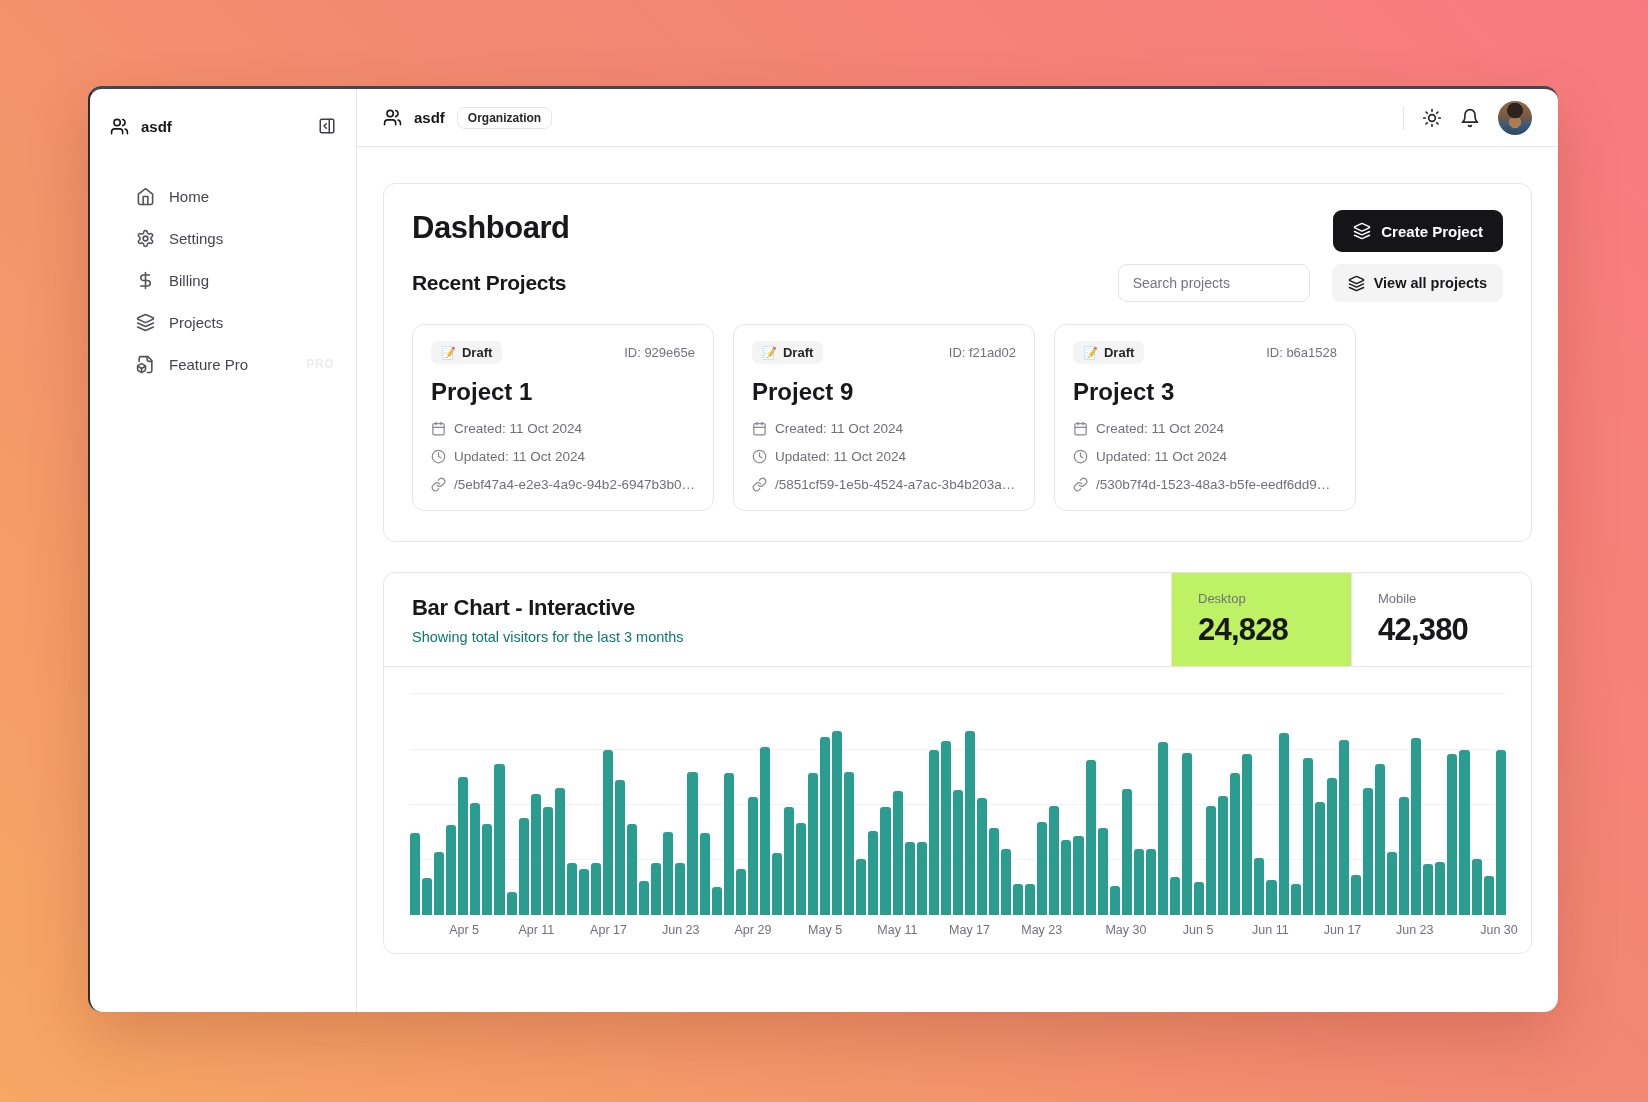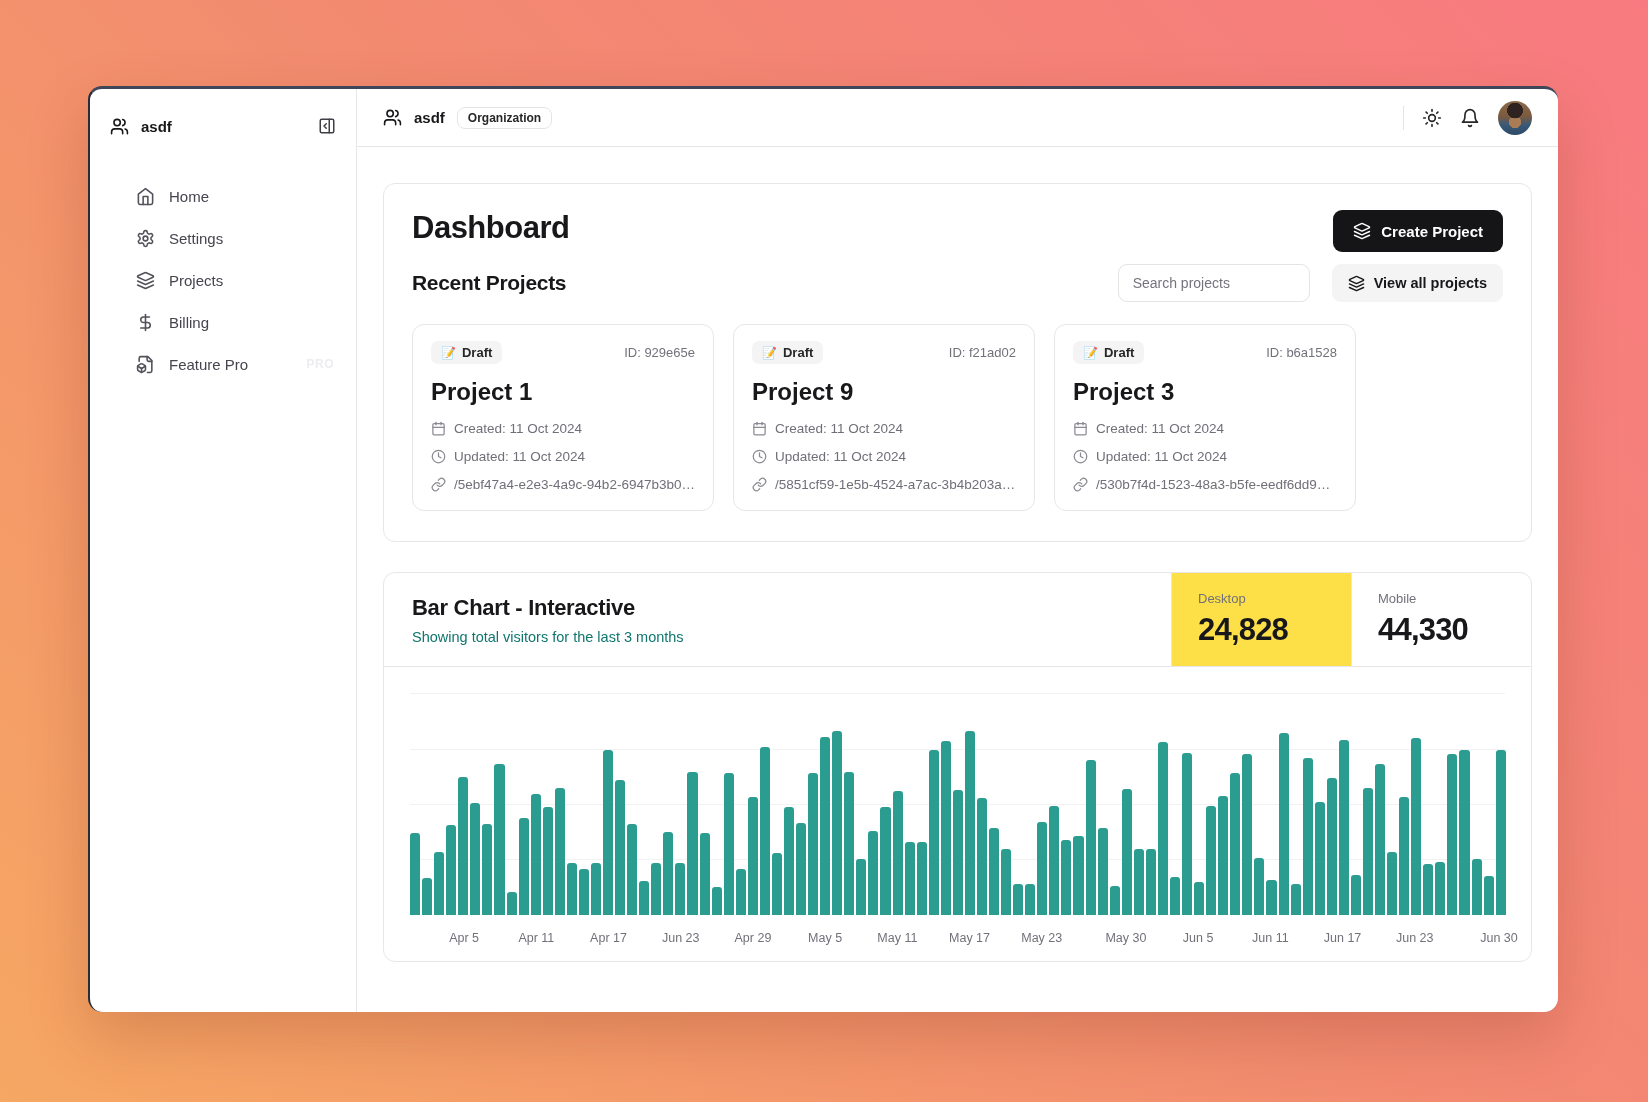--- a/index.html
+++ b/index.html
@@ -77,29 +77,29 @@
   .pc-link { white-space:nowrap; overflow:hidden; text-overflow:ellipsis; }
   .pc-meta .mic { color:#8a8a93; flex:0 0 auto; }
 
   
   .chart-card { margin-top:30px; overflow:hidden; }
   .chart-head { display:flex; border-bottom:1px solid #e7e7ea; }
   .ch-titles { flex:1; padding:22px 28px 20px; }
   .ch-title { font-size:22px; font-weight:800; letter-spacing:-.3px; }
   .ch-sub { font-size:14.5px; color:#0f766e; margin-top:8px; }
   .stat { width:180px; flex:0 0 180px; border-left:1px solid #e7e7ea; padding:18px 26px; cursor:pointer; }
-  .stat.active { background:#fde047; }
+  .stat.active { background:#bef264; }
   .stat-label { font-size:13px; color:#71717a; }
   .stat-value { font-size:31px; font-weight:800; letter-spacing:-.8px; margin-top:6px; }
   .chart-body { padding:16px 26px 12px; }
   .plot-wrap { position:relative; }
   .gridline { position:absolute; left:0; right:0; height:1px; background:#f2f2f4; }
   .plot { position:relative; display:flex; align-items:flex-end; gap:2px; height:232px; }
   .bar { flex:1; background:#2a9d90; border-radius:3px 3px 0 0; min-width:4px; }
-  .x-axis { position:relative; height:26px; margin-top:8px;text-align:center; }
+  .x-axis { position:relative; height:26px; margin-top:0;text-align:center; }
   .x-tick { position:absolute; top:8px; transform:translateX(-50%); font-size:12.5px; color:#71717a; white-space:nowrap; }
 </style>
 </head>
 <body>
 
 <div class="window">
 
   <aside class="sidebar">
     <div class="sb-head">
       <span>
@@ -134,35 +134,35 @@
           <svg class="ic" width="19" height="19" viewBox="0 0 24 24">
               <path d="M12.22 2h-.44a2 2 0 0 0-2 2v.18a2 2 0 0 1-1 1.73l-.43.25a2 2 0 0 1-2 0l-.15-.08a2 2 0 0 0-2.73.73l-.22.38a2 2 0 0 0 .73 2.73l.15.1a2 2 0 0 1 1 1.72v.51a2 2 0 0 1-1 1.74l-.15.09a2 2 0 0 0-.73 2.73l.22.38a2 2 0 0 0 2.73.73l.15-.08a2 2 0 0 1 2 0l.43.25a2 2 0 0 1 1 1.73V20a2 2 0 0 0 2 2h.44a2 2 0 0 0 2-2v-.18a2 2 0 0 1 1-1.73l.43-.25a2 2 0 0 1 2 0l.15.08a2 2 0 0 0 2.73-.73l.22-.39a2 2 0 0 0-.73-2.73l-.15-.08a2 2 0 0 1-1-1.74v-.5a2 2 0 0 1 1-1.74l.15-.09a2 2 0 0 0 .73-2.73l-.22-.38a2 2 0 0 0-2.73-.73l-.15.08a2 2 0 0 1-2 0l-.43-.25a2 2 0 0 1-1-1.73V4a2 2 0 0 0-2-2z"></path>
               <circle cx="12" cy="12" r="3"></circle>
             </svg>
         </span>
         <span class="lbl">Settings</span>
       </div>
       <div class="nav-item">
         <span class="nic">
           <svg class="ic" width="19" height="19" viewBox="0 0 24 24">
+              <path d="M12 2v20"></path>
+              <path d="M17 5H9.5a3.5 3.5 0 0 0 0 7h5a3.5 3.5 0 0 1 0 7H6"></path>
+            </svg>
+        </span>
+        <span class="lbl">Billing</span>
+      </div>
+      <div class="nav-item">
+        <span class="nic">
+          <svg class="ic" width="19" height="19" viewBox="0 0 24 24">
               <path d="M12.83 2.18a2 2 0 0 0-1.66 0L2.6 6.08a1 1 0 0 0 0 1.83l8.58 3.91a2 2 0 0 0 1.66 0l8.58-3.9a1 1 0 0 0 0-1.83Z"></path>
               <path d="m22 17.65-9.17 4.16a2 2 0 0 1-1.66 0L2 17.65"></path>
               <path d="m22 12.65-9.17 4.16a2 2 0 0 1-1.66 0L2 12.65"></path>
             </svg>
         </span>
         <span class="lbl">Projects</span>
-      </div>
-      <div class="nav-item">
-        <span class="nic">
-          <svg class="ic" width="19" height="19" viewBox="0 0 24 24">
-              <path d="M12 2v20"></path>
-              <path d="M17 5H9.5a3.5 3.5 0 0 0 0 7h5a3.5 3.5 0 0 1 0 7H6"></path>
-            </svg>
-        </span>
-        <span class="lbl">Billing</span>
       </div>
       <div class="nav-item">
         <span class="nic">
           <svg class="ic" width="19" height="19" viewBox="0 0 24 24">
               <path d="M14.5 22H18a2 2 0 0 0 2-2V7l-5-5H6a2 2 0 0 0-2 2v4"></path>
               <path d="M14 2v4a2 2 0 0 0 2 2h4"></path>
               <path d="M2.97 13.12c-.6.36-.97 1.02-.97 1.74v3.28c0 .72.37 1.38.97 1.74l3 1.83c.63.39 1.43.39 2.06 0l3-1.83c.6-.36.97-1.02.97-1.74v-3.28c0-.72-.37-1.38-.97-1.74l-3-1.83a1.97 1.97 0 0 0-2.06 0l-3 1.83Z"></path>
               <path d="m7 17-4.74-2.85"></path>
               <path d="m7 17 4.74-2.85"></path>
               <path d="M7 17v5"></path>
@@ -378,21 +378,21 @@
           <div class="ch-titles">
             <div class="ch-title">Bar Chart - Interactive</div>
             <div class="ch-sub">Showing total visitors for the last 3 months</div>
           </div>
           <div class="stat active">
             <div class="stat-label">Desktop</div>
             <div class="stat-value">24,828</div>
           </div>
           <div class="stat">
             <div class="stat-label">Mobile</div>
-            <div class="stat-value">44,330</div>
+            <div class="stat-value">42,380</div>
           </div>
         </div>
         <div class="chart-body">
           <div class="plot-wrap">
             <div class="gridline" style="bottom:55px"></div>
             <div class="gridline" style="bottom:110px"></div>
             <div class="gridline" style="bottom:165px"></div>
             <div class="gridline" style="bottom:221px"></div>
             <div class="plot">
                 <div class="bar" style="height: 82px; background: rgb(42, 157, 144);"></div>

